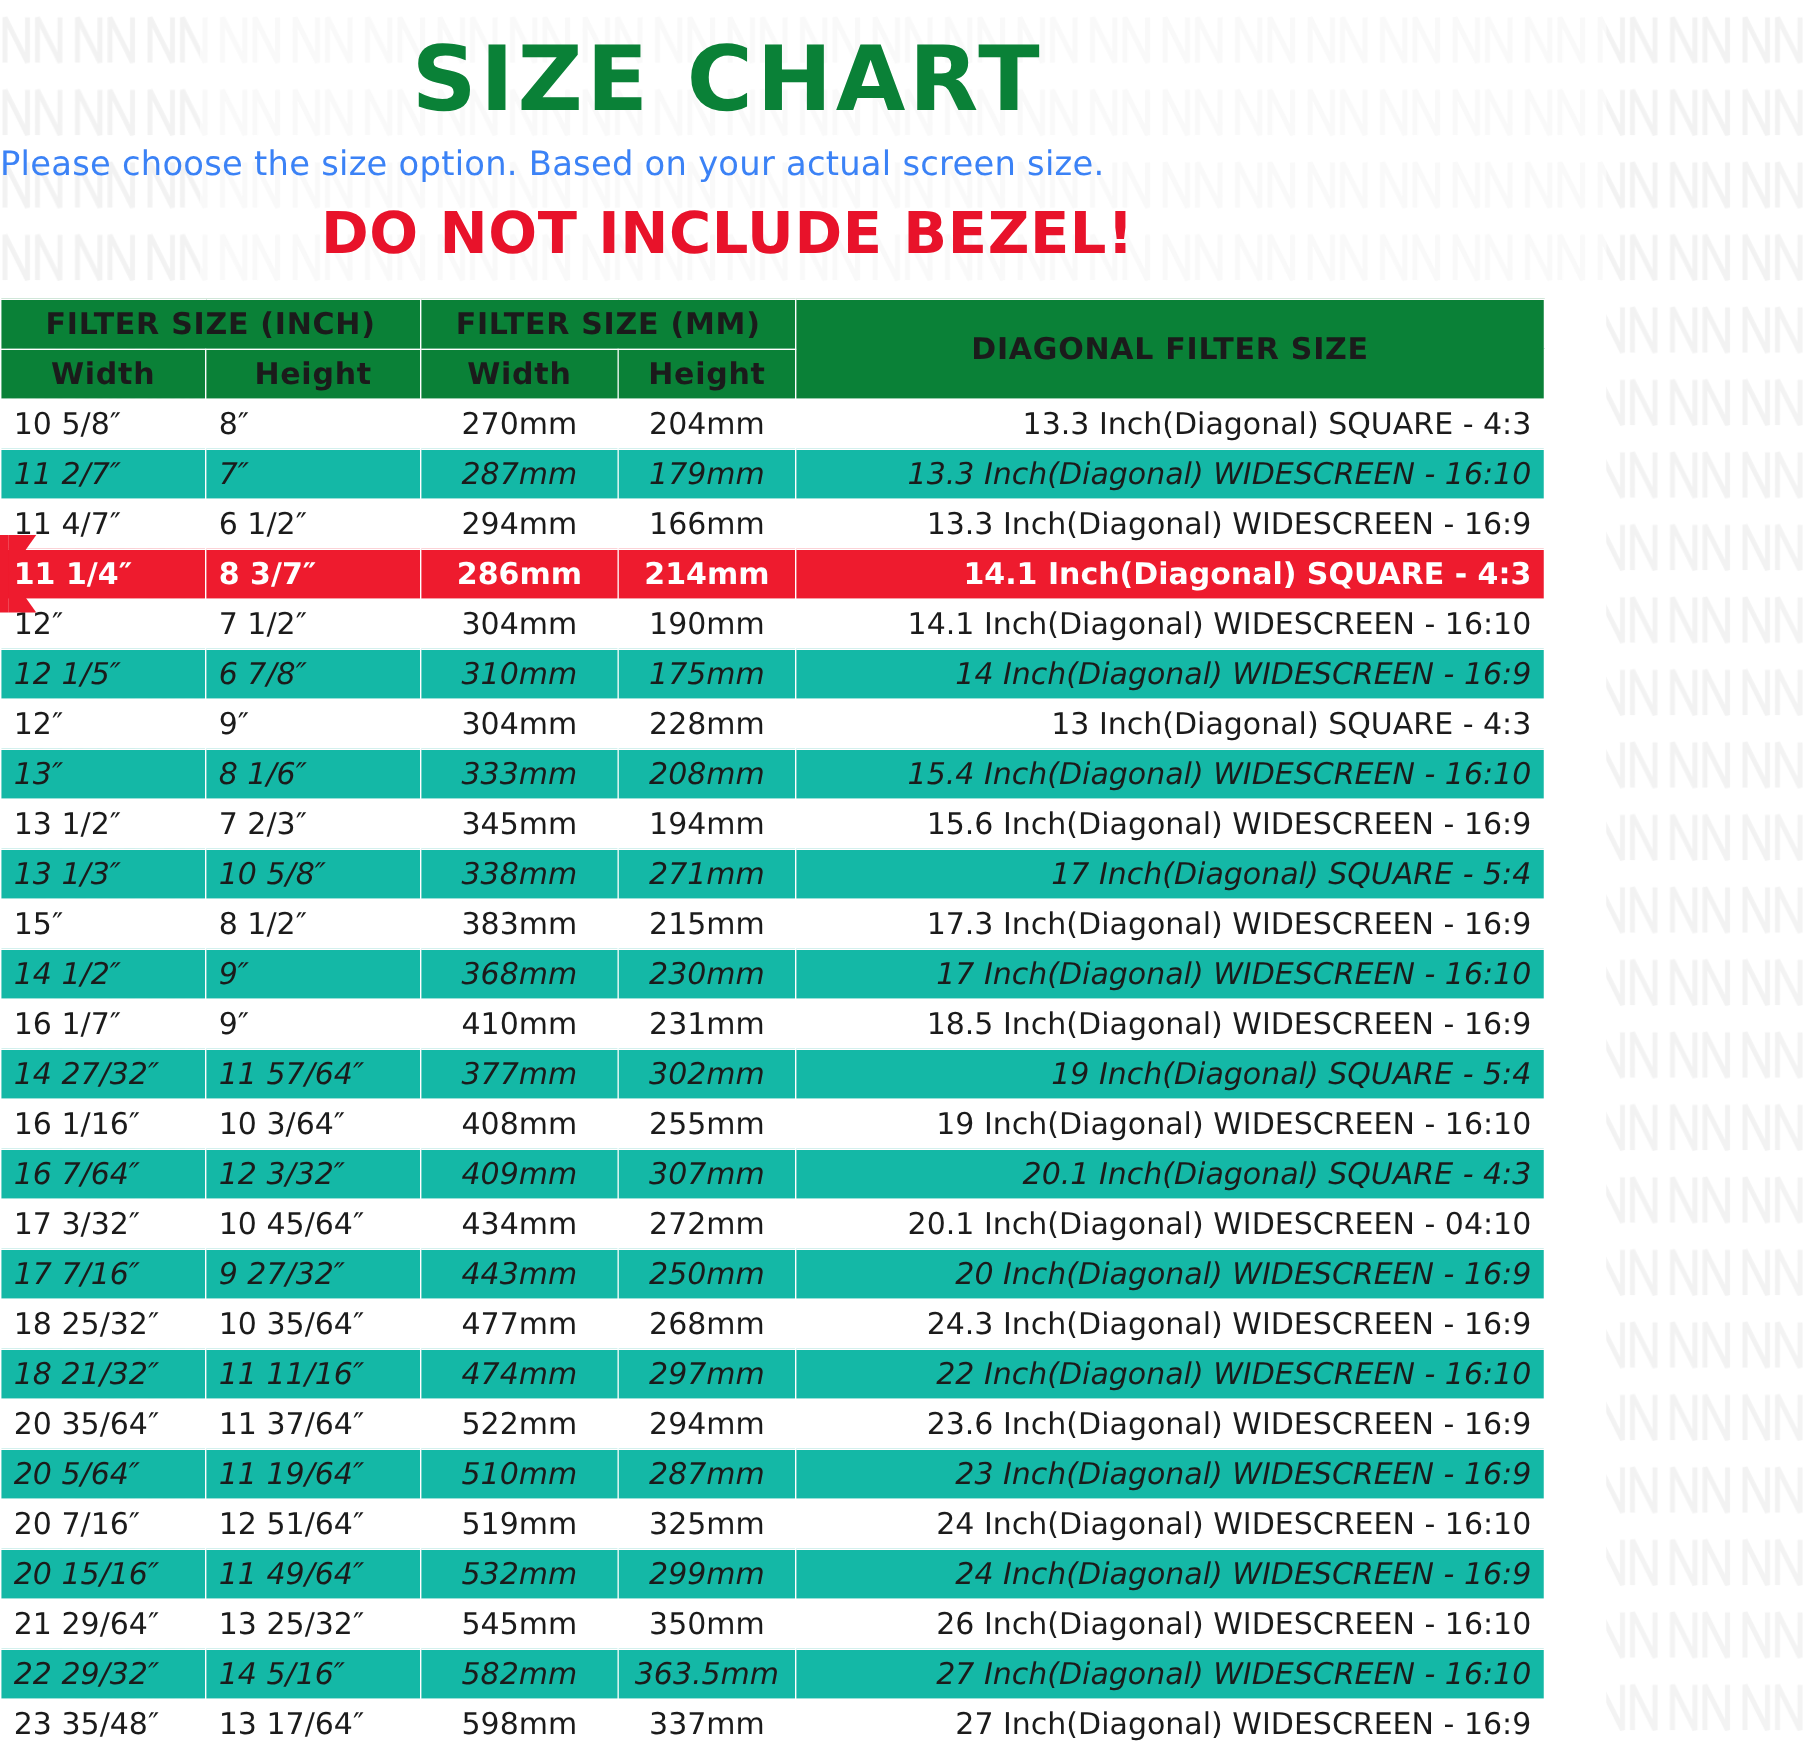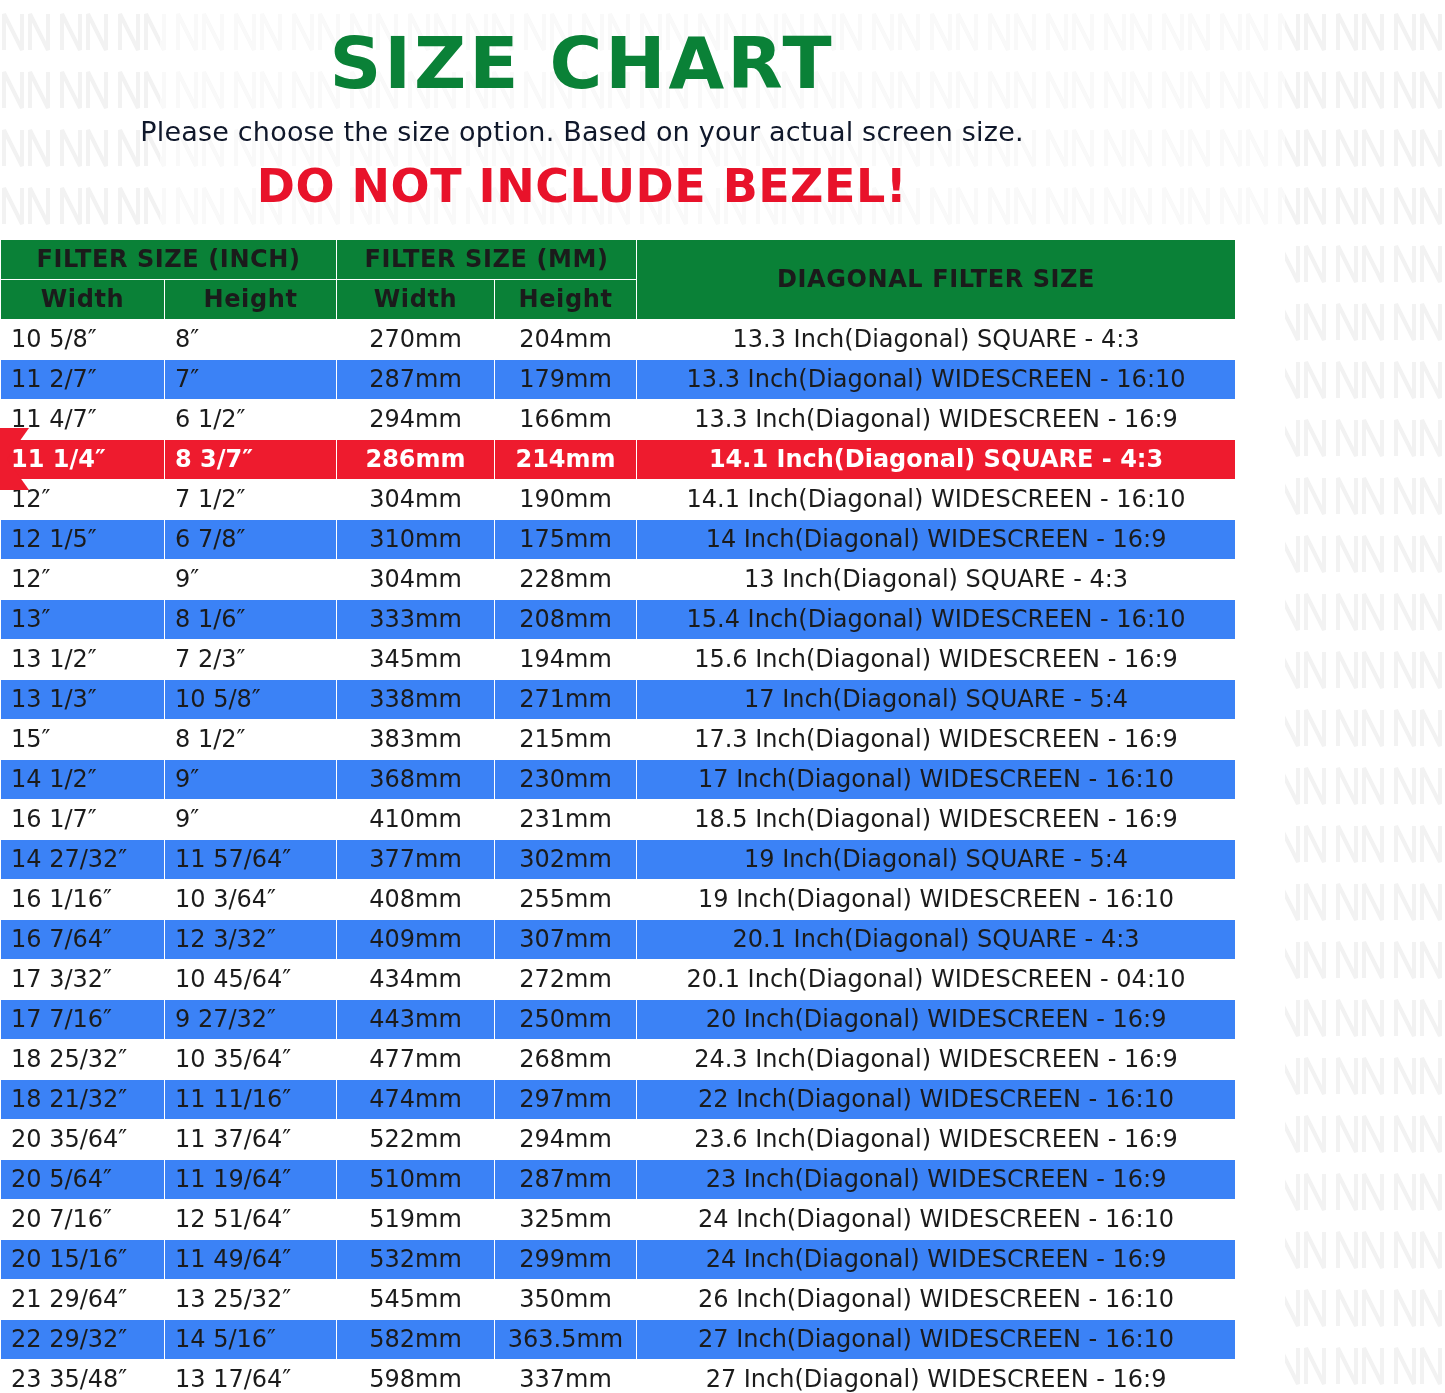--- a/index.html
+++ b/index.html
@@ -39,22 +39,21 @@
     text-align: center;
     color: #0a8137;
     font-family: "DejaVu Sans", sans-serif;
     font-weight: bold;
     font-size: 72px;
     letter-spacing: 3px;
     line-height: 1.05;
     margin: 0;
   }
   .subtitle {
-    text-align: center;
-    color: #0f172a;
+    color: #3b82f6;
     font-size: 27px;
     margin-top: 14px;
     letter-spacing: 0.2px;
   }
   .warning {
     text-align: center;
     color: #e8122a;
     font-weight: bold;
     font-size: 46px;
     letter-spacing: 0.5px;
@@ -94,25 +93,25 @@
   }
 
   
   col.c-win   { width: 164px; }
   col.c-hin   { width: 172px; }
   col.c-wmm   { width: 158px; }
   col.c-hmm   { width: 142px; }
   col.c-diag  { width: 599px; }
 
   tbody td { background: #ffffff; }
-  tbody tr.alt td { background: #3b82f6; }
+  tbody tr.alt td { background: #14b8a6; font-style: italic; }
 
   td.inch  { text-align: left;  padding-left: 14px; }
   td.mm    { text-align: center; }
-  td.diag  { text-align: center; padding-left: 26px; }
+  td.diag  { text-align: right; padding-left: 26px; }
 
   tbody tr.highlight td {
     background: #ee1b2e;
     color: #ffffff;
     font-weight: bold;
   }
 
   
   .ribbon {
     position: absolute;

